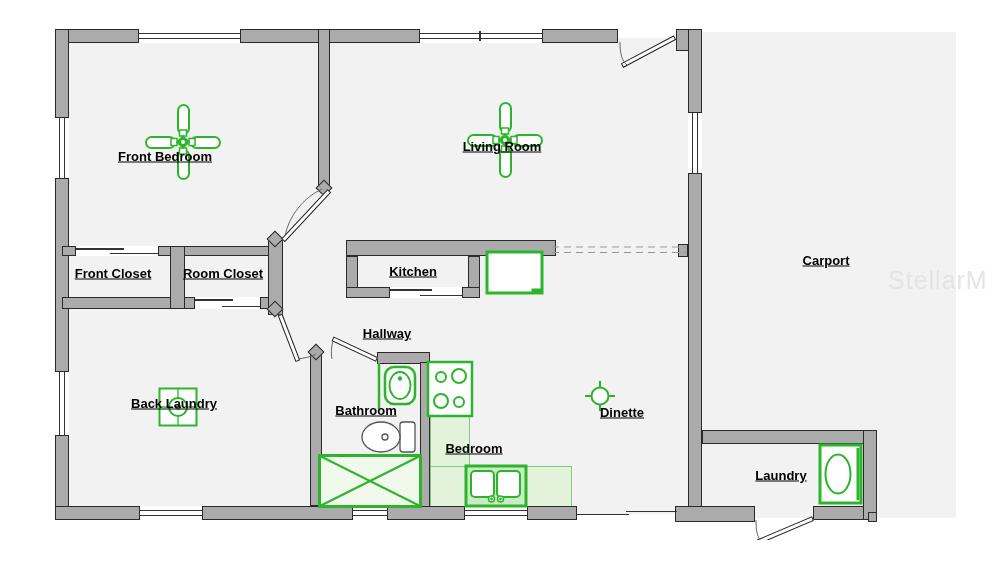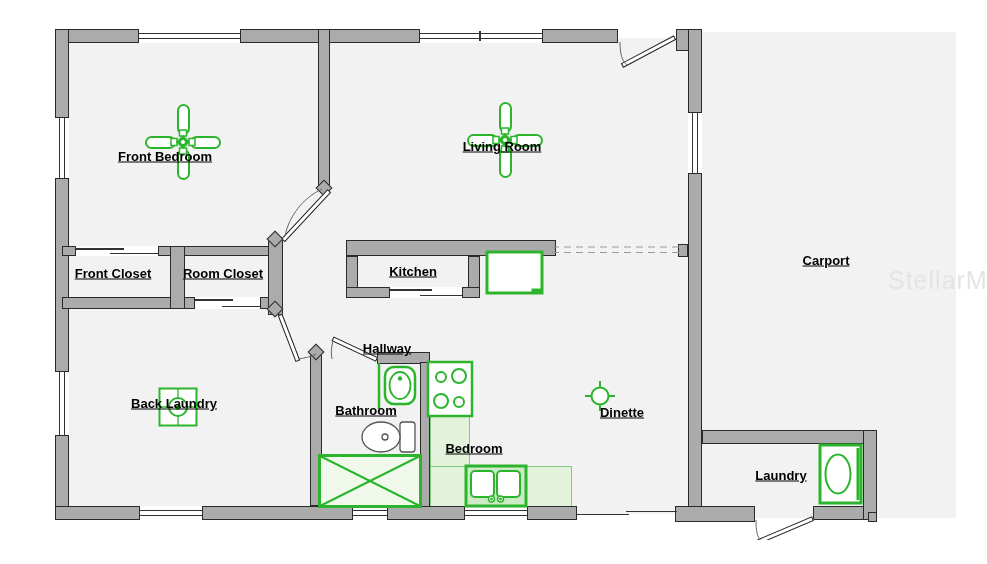--- a/index.html
+++ b/index.html
@@ -183,21 +183,21 @@
     <ellipse class="s" cx="20" cy="31" rx="12.5" ry="19.5" stroke-width="2"></ellipse>
     <line class="ln" x1="40" y1="5" x2="40" y2="57" stroke-width="3"></line>
   </svg>
 
   <div class="lbl" style="left:165px;top:156px">Front Bedroom</div>
   <div class="lbl" style="left:502px;top:146px">Living Room</div>
   <div class="lbl" style="left:113px;top:273px">Front Closet</div>
   <div class="lbl" style="left:223px;top:273px">Room Closet</div>
   <div class="lbl" style="left:413px;top:271px">Kitchen</div>
   <div class="lbl" style="left:826px;top:260px">Carport</div>
-  <div class="lbl" style="left:387px;top:348px">Hallway</div>
+  <div class="lbl" style="left:387px;top:333px">Hallway</div>
   <div class="lbl" style="left:174px;top:403px">Back Laundry</div>
   <div class="lbl" style="left:366px;top:410px">Bathroom</div>
   <div class="lbl" style="left:474px;top:448px">Bedroom</div>
   <div class="lbl" style="left:622px;top:412px">Dinette</div>
   <div class="lbl" style="left:781px;top:475px">Laundry</div>
 
   <svg class="overlay" width="987" height="564" viewBox="0 0 987 564">
     <line class="dash" x1="552" y1="247" x2="686" y2="247"></line>
     <line class="dash" x1="552" y1="252.5" x2="686" y2="252.5"></line>
     <line class="thin" x1="577" y1="514.5" x2="629" y2="514.5"></line>

